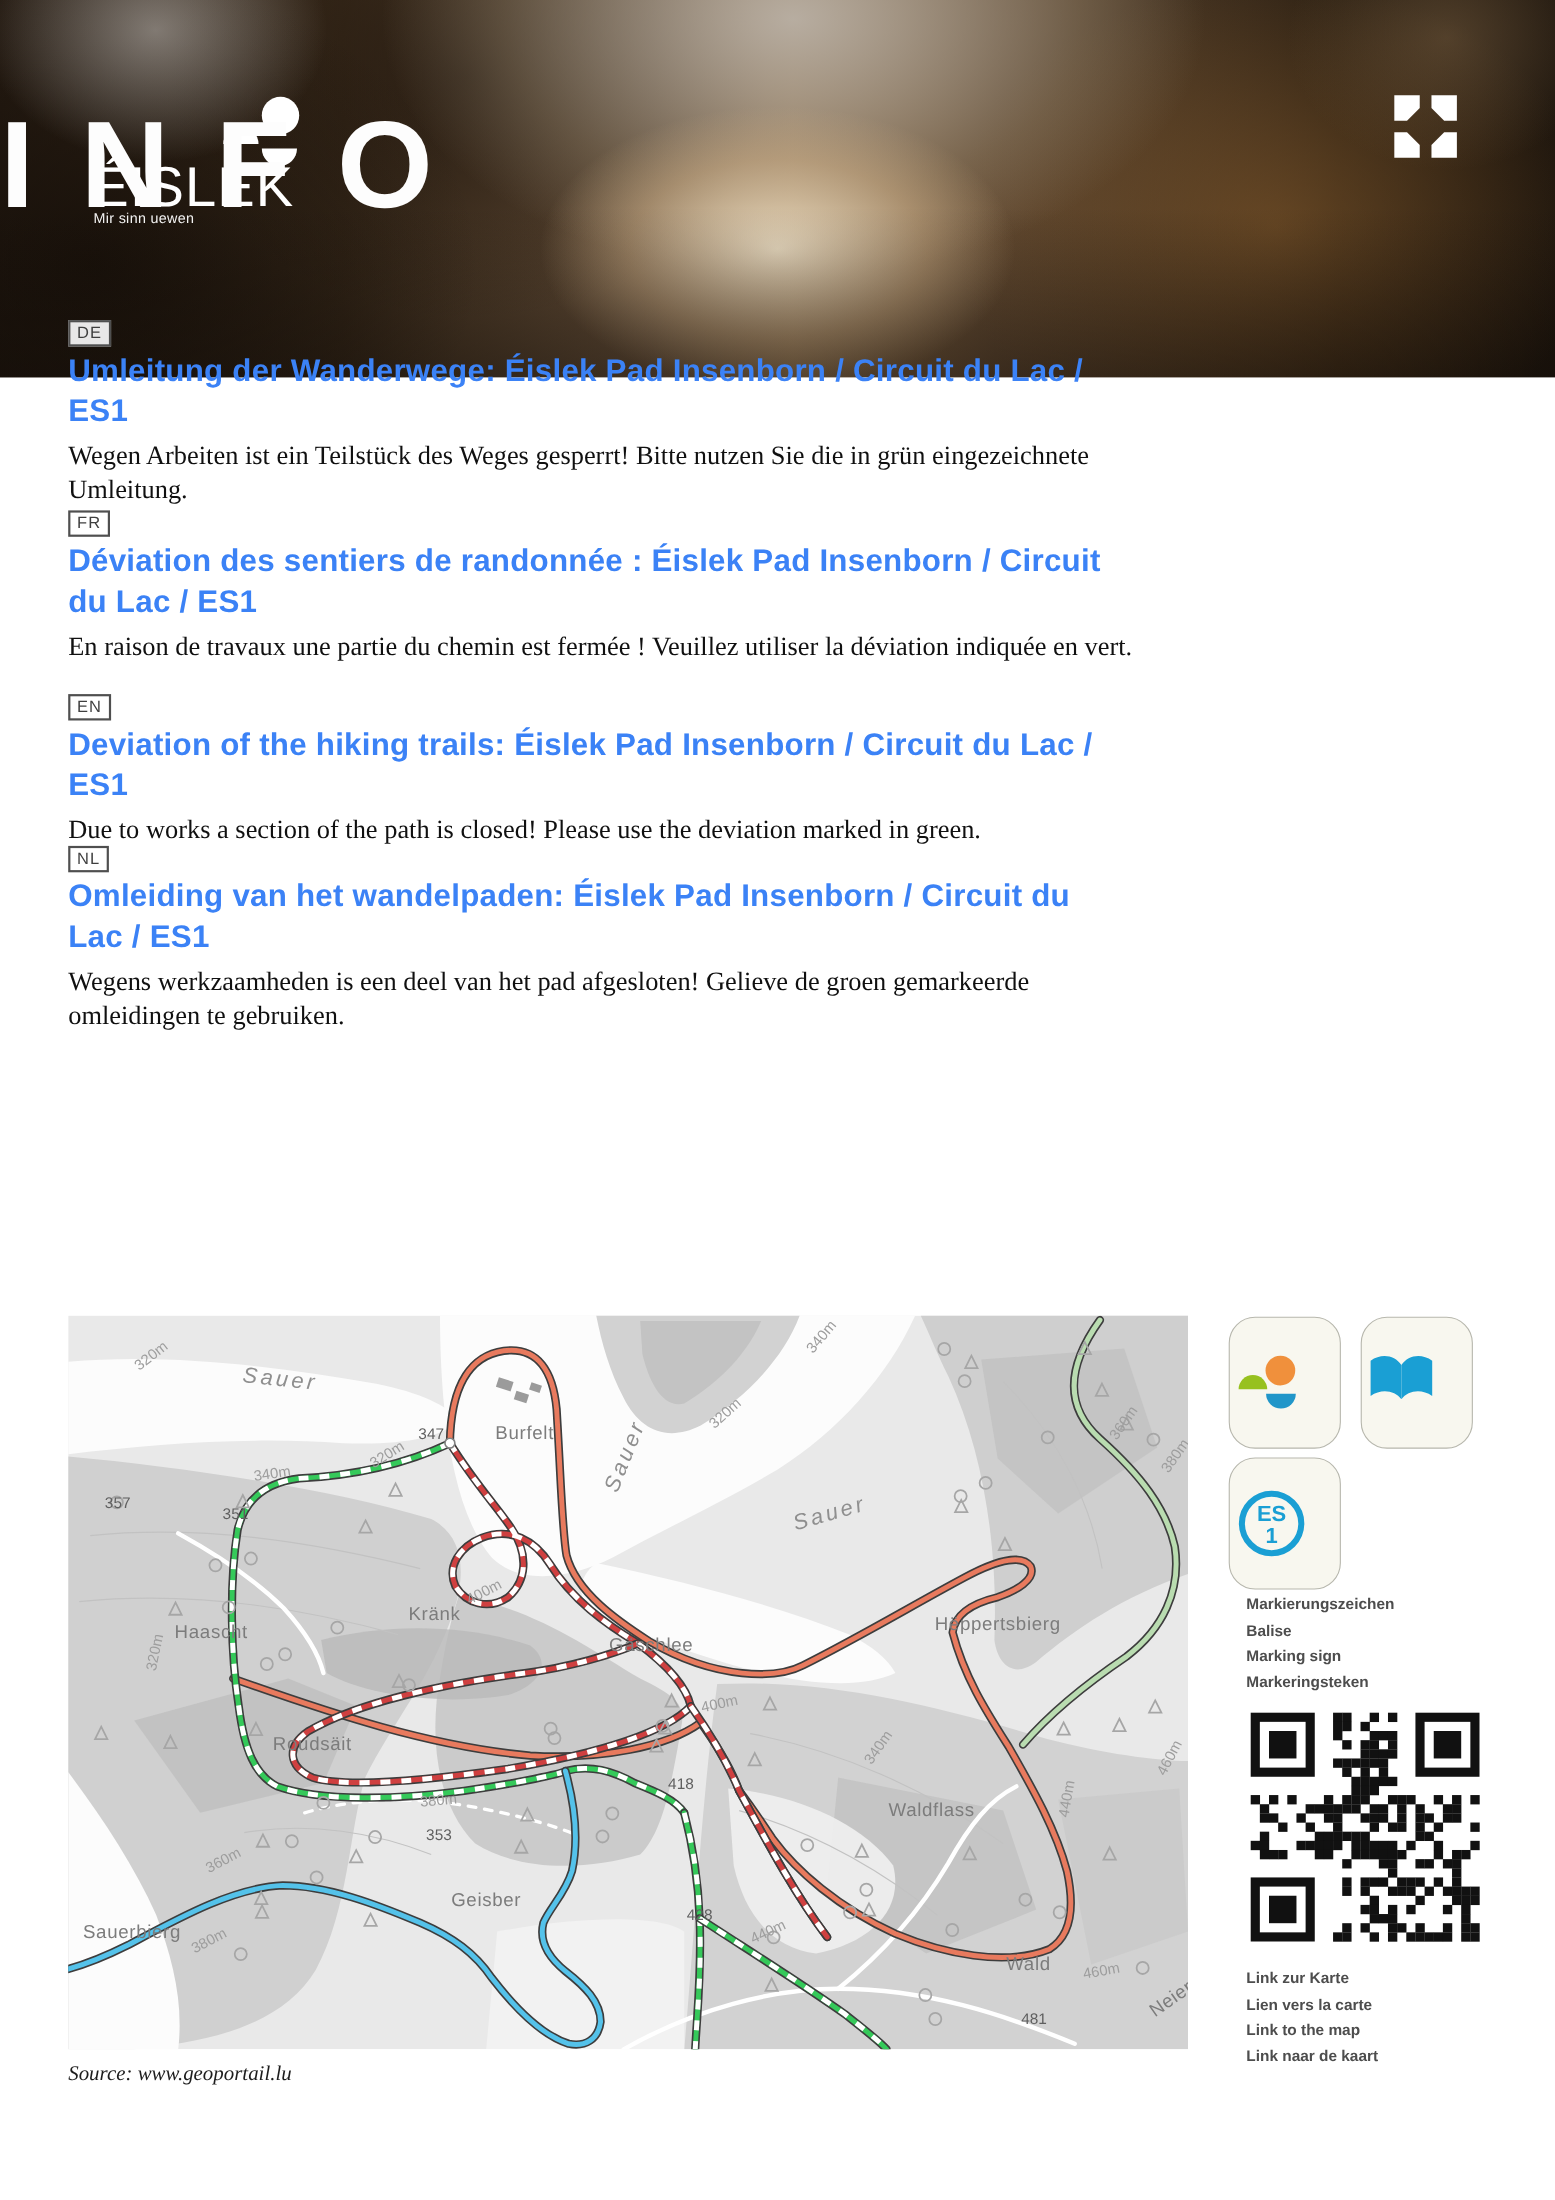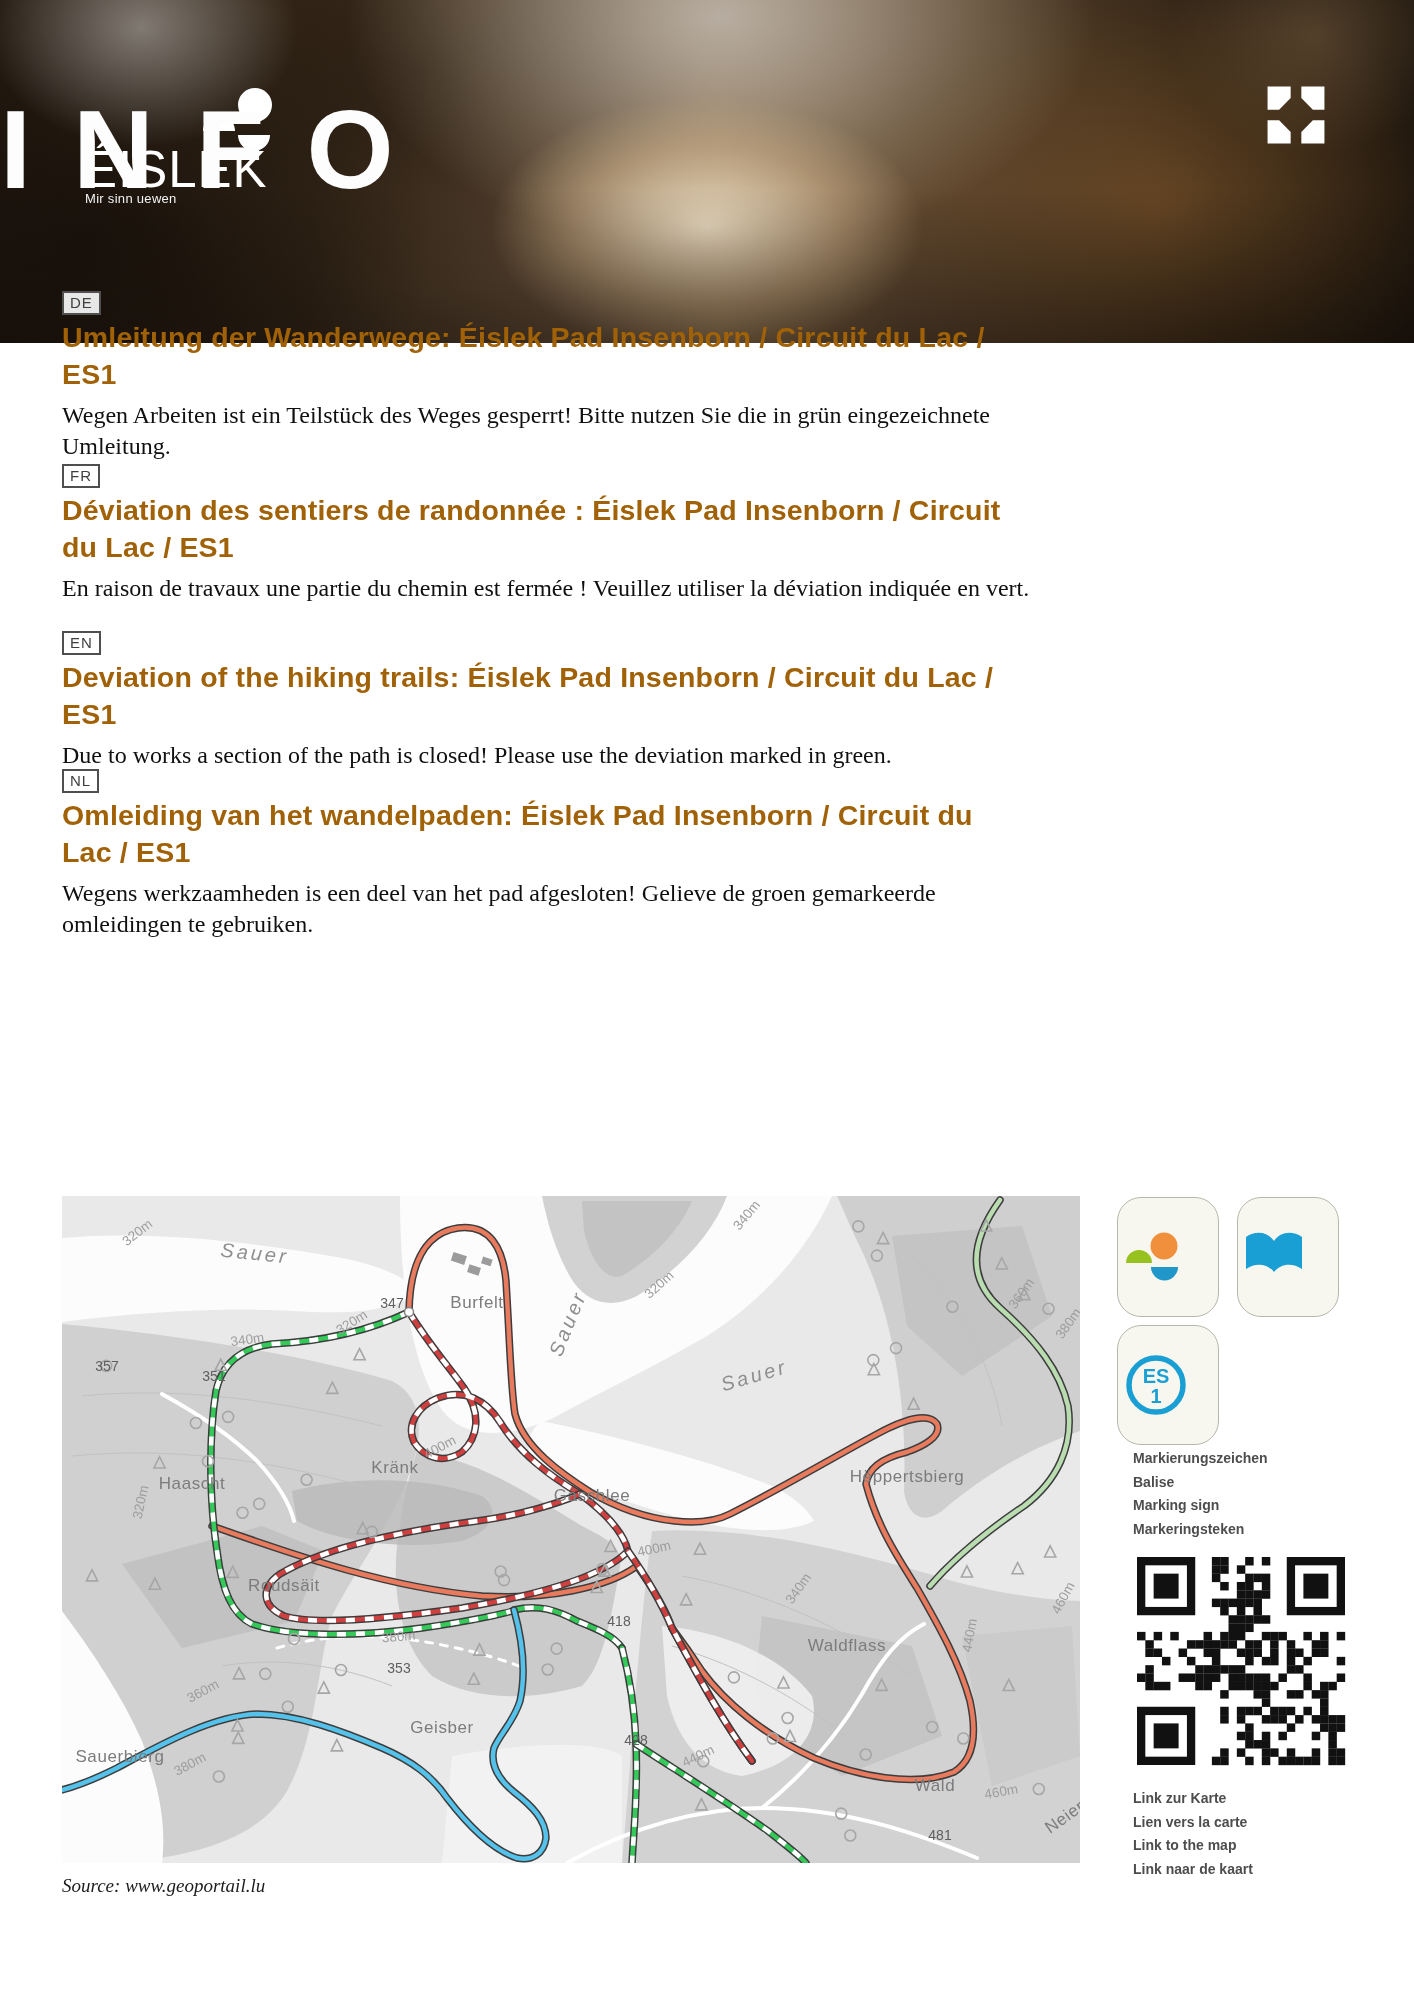--- a/index.html
+++ b/index.html
@@ -23,21 +23,21 @@
   .brand-name{position:absolute;left:0;top:57px;font-size:51px;font-weight:400;letter-spacing:1px}
   .brand-tag{position:absolute;left:2px;top:108px;font-size:13px;font-weight:400;opacity:.95;letter-spacing:.3px}
   .hero-title{position:absolute;left:0;top:94px;width:1396px;text-align:left;color:#fdfdfd;
               font-size:112px;font-weight:700;letter-spacing:42px;line-height:1}
   .x-icon{position:absolute;left:1262px;top:83px}
 
   
   .sec{position:absolute;left:62px;width:968px}
   .badge{display:inline-block;border:2px solid #4f4f4f;padding:2px 6px 1px;font-size:15px;
          font-weight:500;color:#3f3f3f;letter-spacing:1px;line-height:1.1;background:rgba(255,255,255,.9)}
-  .sec-title{margin-top:4px;font-size:28.5px;font-weight:700;line-height:1.32;color:#a16207;letter-spacing:.2px}
+  .sec-title{margin-top:4px;font-size:28.5px;font-weight:700;line-height:1.32;color:#3b82f6;letter-spacing:.2px}
   .sec-body{margin-top:6px;font-family:"Liberation Serif",serif;font-size:24px;line-height:1.32;color:#101010}
   #sec-de{top:291px}#sec-fr{top:464px}#sec-en{top:631px}#sec-nl{top:769px}
 
   
   .map-wrap{position:absolute;left:62px;top:1196px;width:1018px;height:667px}
   .ml-place{font-size:17px;fill:#7c7c7c;letter-spacing:.6px;text-anchor:middle;font-family:"Liberation Sans",sans-serif}
   .ml-river{font-size:20px;fill:#8f8f8f;letter-spacing:3px;font-style:italic;text-anchor:middle;font-family:"Liberation Sans",sans-serif}
   .ml-contour{font-size:13.5px;fill:#9d9d9d;text-anchor:middle;font-family:"Liberation Sans",sans-serif}
   .ml-spot{font-size:14px;fill:#5f5f5f;text-anchor:middle;font-family:"Liberation Sans",sans-serif}
   .casing{fill:none;stroke:#3d3d3d;stroke-width:7.5;stroke-linecap:round;stroke-linejoin:round}

